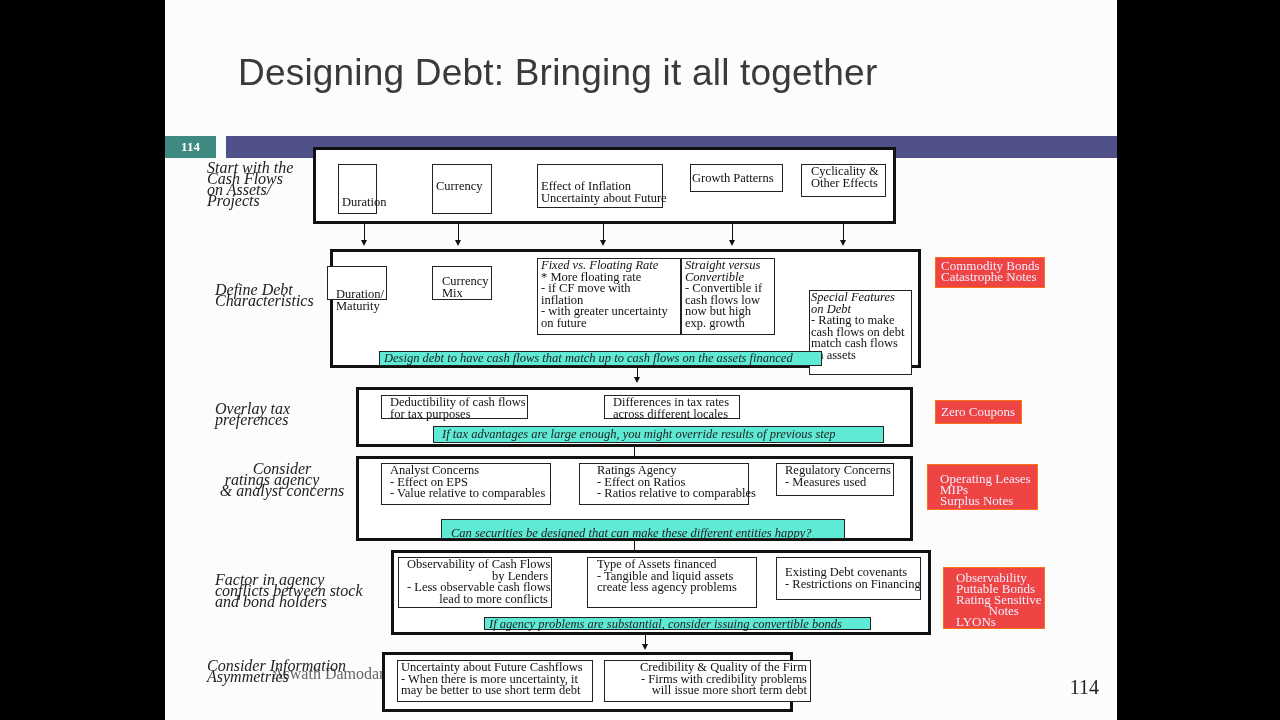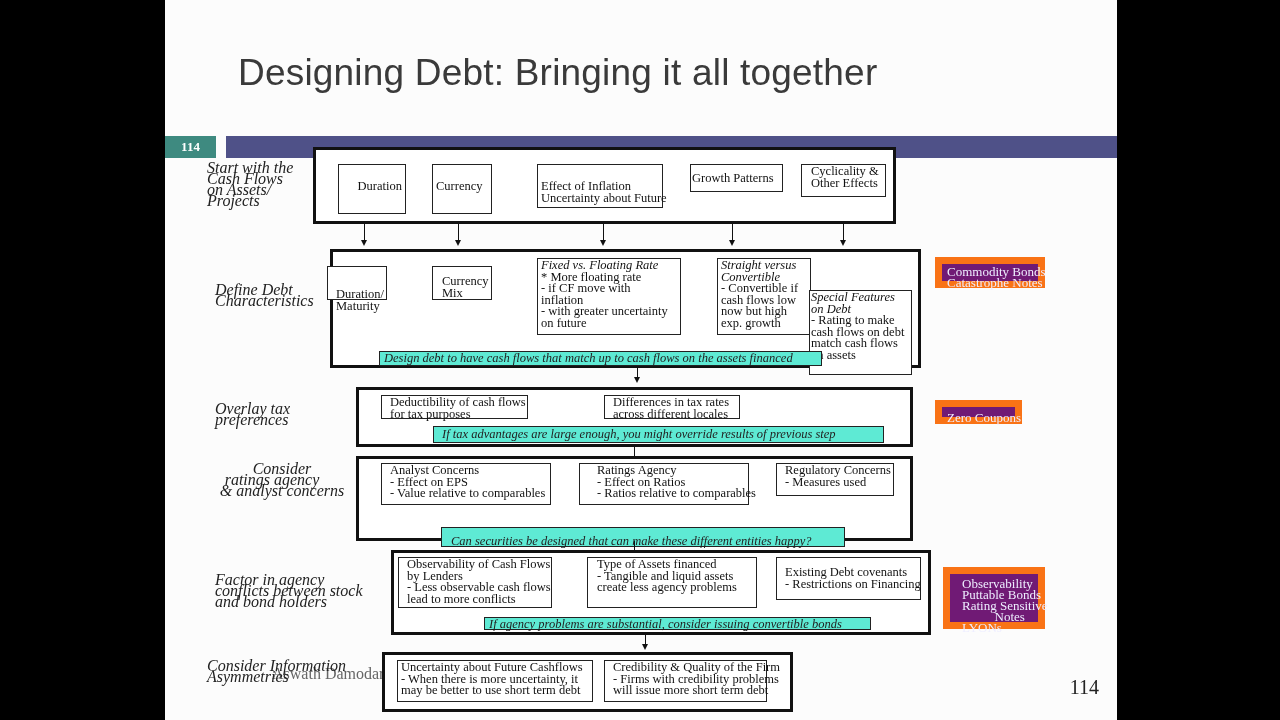--- a/index.html
+++ b/index.html
@@ -7,42 +7,42 @@
   #slide { position:absolute; left:165px; top:0; width:952px; height:720px; background:#fcfcfc; overflow:hidden; }
   .abs { position:absolute; }
   #title { left:73px; top:52px; font-family:"Liberation Sans", sans-serif; font-size:37px; color:#3a3a3a; white-space:nowrap; letter-spacing:0.2px; }
   #num-tab { left:0; top:136px; width:51px; height:22px; background:#3e8a80; color:#fff; font-weight:bold; font-size:13px; text-align:center; line-height:22px; }
   #band { left:61px; top:136px; width:891px; height:22px; background:#4f5188; }
   .step-label { font-style:italic; color:#222; font-size:16px; line-height:11px; white-space:nowrap;margin-left:10px; }
   .frame { border:3px solid #111; background:#fff; box-sizing:border-box; }
   .box { border:1px solid #222; background:#fff; box-sizing:border-box; font-size:12.5px; line-height:11.5px; color:#111; padding:1px 3px; white-space:nowrap; overflow:visible; }
   .box .it { font-style:italic; }
   .note { border:1px solid #222; background:#5eead4; box-sizing:border-box; font-style:italic; font-size:12.5px; line-height:13px; color:#222; padding:0 4px; white-space:nowrap; }
-  .tag { background:#701a75; border:7px solid #f97316; color:#eef; font-size:13px; line-height:11px; padding:2px 5px 3px; box-sizing:border-box; white-space:pre; }
+  .tag { background:#ef4444; border:1px solid #f97316; color:#eef; font-size:13px; line-height:11px; padding:2px 5px 3px; box-sizing:border-box; white-space:pre; }
   .vline { width:1px; background:#111; }
   .arrow { width:0; height:0; border-left:3px solid transparent; border-right:3px solid transparent; border-top:6px solid #111; }
   #page-num { right:18px; top:676px; font-size:20px; color:#222; }
   #author { left:107px; top:665px; font-size:16px; color:#666; white-space:nowrap; }
 </style>
 </head>
 <body>
 
 <div id="slide">
   <div class="abs" id="title">Designing Debt: Bringing it all together</div>
   <div class="abs" id="num-tab">114</div>
   <div class="abs" id="band"></div>
 
   <div class="abs step-label" style="left:32px;top:162px;">
     <div>Start with the</div>
     <div>Cash Flows</div>
     <div>on Assets/</div>
     <div>Projects</div>
   </div>
   <div class="abs frame" style="left:148px;top:147px;width:583px;height:77px;"></div>
-  <div class="abs box" style="left:173px;top:164px;width:68px;height:50px;padding-top:16px;text-align:right;">
+  <div class="abs box" style="left:173px;top:164px;width:39px;height:50px;padding-top:32px;text-align:left;">
       <div>Duration</div>
     </div>
   <div class="abs box" style="left:267px;top:164px;width:60px;height:50px;padding-top:16px;">
       <div>Currency</div>
     </div>
   <div class="abs box" style="left:372px;top:164px;width:126px;height:44px;padding-top:16px;">
       <div>Effect of Inflation</div>
       <div>Uncertainty about Future</div>
     </div>
   <div class="abs box" style="left:525px;top:164px;width:93px;height:28px;padding-top:8px;padding-left:1px;">
@@ -78,21 +78,21 @@
       <div>Mix</div>
     </div>
   <div class="abs box" style="left:372px;top:258px;width:144px;height:77px;">
     <div class="it">Fixed vs. Floating Rate</div>
     <div>* More floating rate</div>
     <div>- if CF move with</div>
     <div>inflation</div>
     <div>- with greater uncertainty</div>
     <div>on future</div>
   </div>
-  <div class="abs box" style="left:552px;top:258px;width:94px;height:77px;">
+  <div class="abs box" style="left:516px;top:258px;width:94px;height:77px;">
     <div class="it">Straight versus</div>
     <div class="it">Convertible</div>
     <div>- Convertible if</div>
     <div>cash flows low</div>
     <div>now but high</div>
     <div>exp. growth</div>
   </div>
   <div class="abs box" style="left:644px;top:258px;width:103px;height:85px;padding-left:1px;margin-top:32px;">
     <div class="it">Special Features</div>
     <div class="it">on Debt</div>
@@ -139,31 +139,34 @@
     </div>
   <div class="abs box" style="left:414px;top:463px;width:170px;height:42px;padding-left:17px;">
       <div>Ratings Agency</div>
       <div>- Effect on Ratios</div>
       <div>- Ratios relative to comparables</div>
     </div>
   <div class="abs box" style="left:611px;top:463px;width:118px;height:33px;padding-left:8px;">
       <div>Regulatory Concerns</div>
       <div>- Measures used</div>
     </div>
-  <div class="abs note" style="left:276px;top:519px;width:404px;height:20px;padding-top:7px;padding-left:9px;margin-top:8px;">Can securities be designed that can make these different entities happy?</div>
+  <div class="abs note" style="left:276px;top:519px;width:404px;height:20px;padding-top:7px;padding-left:9px;">Can securities be designed that can make these different entities happy?</div>
+  <div class="abs tag" style="left:762px;top:464px;width:111px;height:46px;padding-top:8px;padding-left:12px;">Operating Leases
+MIPs
+Surplus Notes</div>
 
   <div class="abs vline" style="left:469px;top:541px;height:9px;"></div>
 
   <div class="abs step-label" style="left:40px;top:574px;">
     <div>Factor in agency</div>
     <div>conflicts between stock</div>
     <div>and bond holders</div>
   </div>
   <div class="abs frame" style="left:226px;top:550px;width:540px;height:85px;"></div>
-  <div class="abs box" style="left:233px;top:557px;width:154px;height:51px;padding-left:8px;">
+  <div class="abs box" style="left:233px;top:557px;width:154px;height:51px;padding-left:8px;text-align:right;">
       <div>Observability of Cash Flows</div>
       <div>by Lenders</div>
       <div>- Less observable cash flows</div>
       <div>lead to more  conflicts</div>
     </div>
   <div class="abs box" style="left:422px;top:557px;width:170px;height:51px;padding-left:9px;">
       <div>Type of Assets financed</div>
       <div>- Tangible and liquid assets</div>
       <div>create less agency problems</div>
     </div>
@@ -185,20 +188,20 @@
   <div class="abs step-label" style="left:32px;top:660px;">
     <div>Consider Information</div>
     <div>Asymmetries</div>
   </div>
   <div class="abs frame" style="left:217px;top:652px;width:411px;height:60px;"></div>
   <div class="abs box" style="left:232px;top:660px;width:196px;height:42px;">
       <div>Uncertainty about Future Cashflows</div>
       <div>- When there is more uncertainty, it</div>
       <div>may be better to use short term debt</div>
     </div>
-  <div class="abs box" style="left:439px;top:660px;width:163px;height:42px;padding-left:8px;">
+  <div class="abs box" style="left:439px;top:660px;width:207px;height:42px;padding-left:8px;text-align:right;">
       <div>Credibility &amp; Quality  of the Firm</div>
       <div>- Firms with credibility problems</div>
       <div>will issue more short term debt</div>
     </div>
 
   <div class="abs" id="page-num">114</div>
 </div>
 
 </body></html>

